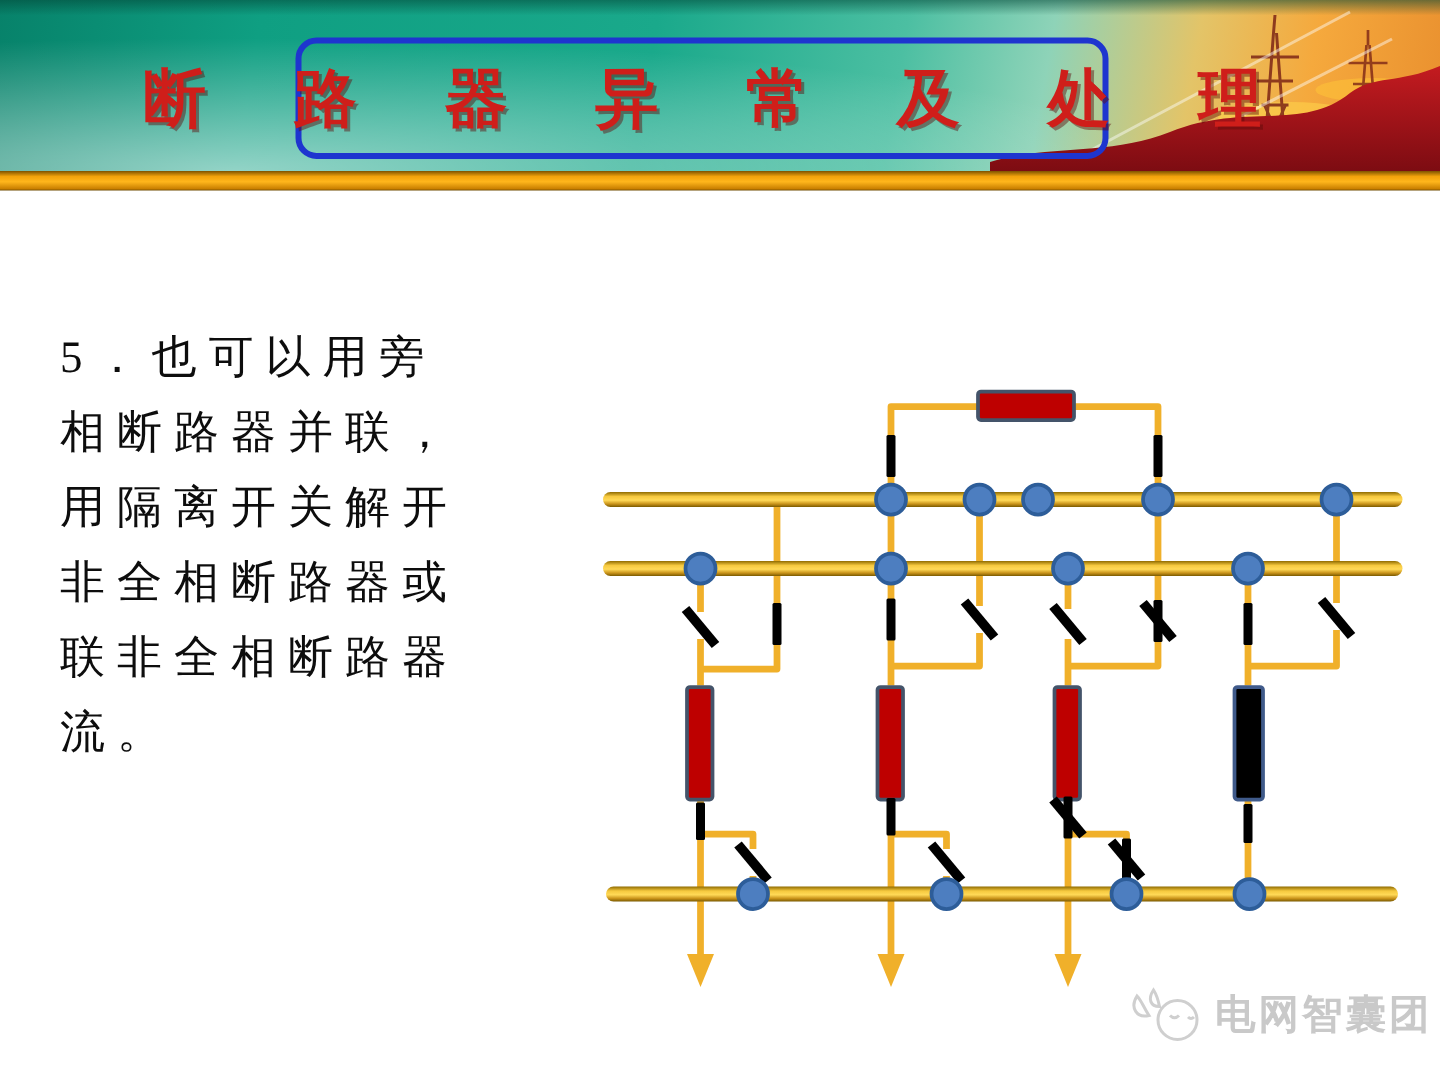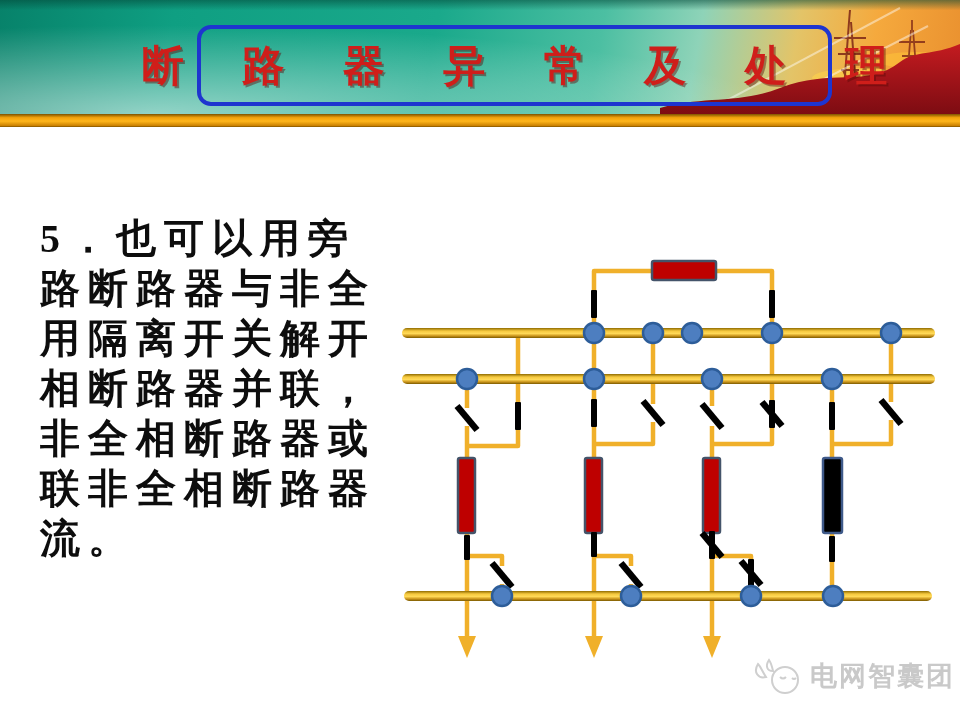--- a/index.html
+++ b/index.html
@@ -6,32 +6,32 @@
   .slide{position:relative;width:960px;height:720px;background:#fff;overflow:hidden;
          font-family:"Liberation Serif","DejaVu Serif",serif;}
 
   
   .banner{position:absolute;left:0;top:0;width:960px;height:114px;
     background:
       radial-gradient(ellipse at 16% 100%, rgba(255,255,255,.55), rgba(255,255,255,0) 55%),
       linear-gradient(180deg, rgba(2,70,55,.55) 0%, rgba(2,70,55,0) 9%),
       linear-gradient(100deg,#07826a 0%, #0f9f82 18%, #1aa98b 45%, #4cbfa2 62%, #8ed3b8 72%, #e3c468 82%, #f5a93d 90%, #e98f2e 100%);}
   .banner-art{position:absolute;right:0;top:0;width:300px;height:114px;}
-  .title-box{position:absolute;left:197px;top:25px;width:635px;height:81px;
+  .title-box{position:absolute;left:197px;top:25px;width:542px;height:81px;
     border:4px solid var(--title-box-blue,#1e35cf);border-radius:14px;
     display:flex;align-items:center;justify-content:center;box-sizing:border-box;}
   .title-box h1{margin:0;font-size:42px;font-weight:700;color:var(--title-red,#cf1e1a);
     letter-spacing:24px;text-indent:24px;white-space:nowrap;
     text-shadow:2px 2px 0 rgba(90,10,8,.45);}
   .strip{position:absolute;left:0;top:114px;width:960px;height:13px;
     background:linear-gradient(180deg,#7c5200 0%,var(--strip-orange,#f2a20b) 28%,#ffb61c 55%,#c87e00 92%,#6e4a00 100%);}
 
   
   .body-text{position:absolute;left:40px;top:214px;width:336px;color:var(--text-black,#0d0d0d);}
-  .body-text .tline{font-size:40px;line-height:50px;font-weight:700;letter-spacing:8px;white-space:nowrap;}
+  .body-text .tline{font-size:30px;line-height:50px;font-weight:400;letter-spacing:8px;white-space:nowrap;}
 
   
   .schematic{position:absolute;left:0;top:0;width:960px;height:720px;}
   .wire{fill:none;stroke:var(--wire-yellow,#f0b02a);stroke-width:4.5;stroke-linejoin:round;stroke-linecap:butt;}
   .bus{fill:url(#busGrad);}
   .node{fill:var(--node-blue,#4d7ec0);stroke:var(--node-border,#2d5d99);stroke-width:2.5;}
   .brk-red{fill:var(--breaker-red,#be0000);stroke:var(--breaker-border,#44546a);stroke-width:2.5;}
   .brk-blk{fill:var(--breaker-black,#000);stroke:#3f5a8a;stroke-width:2.5;}
   .mark{fill:var(--mark-black,#000);}
   .slash{stroke:var(--mark-black,#000);stroke-width:6.5;stroke-linecap:butt;}
@@ -73,23 +73,22 @@
       <path fill="url(#waveGrad)" d="M0,114 L0,108 C40,96 80,104 120,88 C170,68 208,88 240,62 C256,50 272,56 300,44 L300,114 Z"></path>
     </svg>
     <div class="title-box">
       <h1>断 路 器 异 常 及 处 理</h1>
     </div>
   </header>
   <div class="strip"></div>
 
   <div class="body-text">
     <div class="tline">5．也可以用旁</div>
-    <div class="tline">路断路器与非全</div>
+    <div class="tline">相断路器并联，</div>
     <div class="tline">用隔离开关解开</div>
-    <div class="tline">相断路器并联，</div>
     <div class="tline">非全相断路器或</div>
     <div class="tline">联非全相断路器</div>
     <div class="tline">流。</div>
   </div>
 
   <svg class="schematic" viewBox="0 0 960 720">
     <defs>
       <linearGradient id="busGrad" x1="0" y1="0" x2="0" y2="1">
         <stop offset="0" stop-color="#8f6b00"></stop>
         <stop offset="0.3" stop-color="#f6c93f"></stop>

